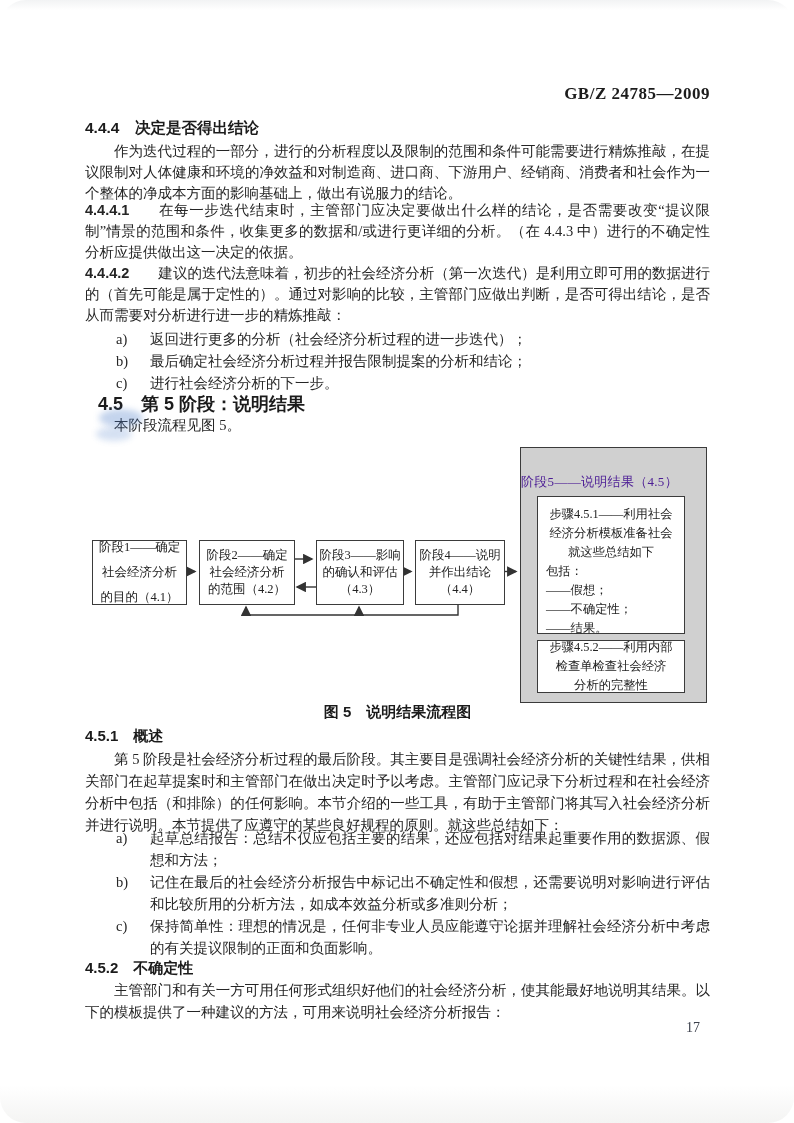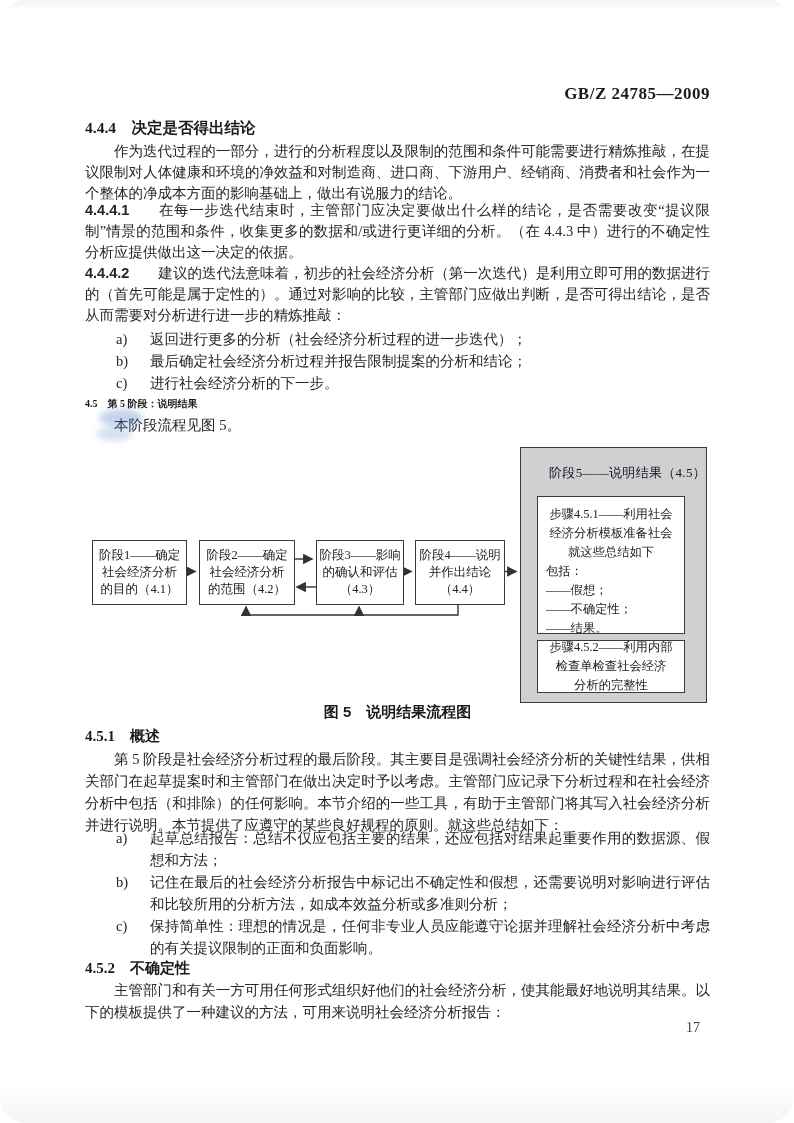--- a/index.html
+++ b/index.html
@@ -11,24 +11,24 @@
     position:relative;
     overflow:hidden;
   }
   .page{position:absolute;inset:0;background:linear-gradient(180deg,#f2f3f4 0px,#ffffff 10px,#ffffff 1085px,#f4f4f3 1123px);border-radius:26px;}
   .abs{position:absolute;}
   .hdr{
     top:84px;left:85px;width:625px;text-align:right;
     font-family:"Liberation Serif","DejaVu Serif",serif;
     font-weight:bold;font-size:17px;letter-spacing:.5px;color:#1c1c1c;
   }
-  h2,h3{margin:0;font-family:Liberation Serif, serif;
+  h2,h3{margin:0;font-family:Liberation Sans, sans-serif;
     font-weight:bold;color:#1b1b1b;}
   .h1{top:117px;left:85px;font-size:15.5px;line-height:22px;}
-  .h45{top:394px;left:85px;font-size:10px;line-height:20px;}
+  .h45{top:394px;left:98px;font-size:18px;line-height:20px;}
   .h451{top:726px;left:85px;font-size:15px;line-height:20px;}
   .h452{top:958px;left:85px;font-size:15px;line-height:20px;}
   .para{left:85px;width:625px;font-size:14.5px;text-align:justify;color:#252525;}
   .p1{top:141px;line-height:21px;text-indent:2em;}
   .p4441{top:200px;line-height:21px;}
   .p4442{top:263px;line-height:21px;}
   .p451{top:748px;line-height:22px;text-indent:2em;}
   .p452{top:979px;line-height:22px;text-indent:2em;}
   .pintro{top:415px;line-height:20px;text-indent:2em;}
   .bnum{font-family:"Liberation Sans","DejaVu Sans",sans-serif;font-weight:bold;margin-right:29px;font-size:14.5px;}
@@ -44,29 +44,29 @@
 
   
   .fig{top:440px;left:85px;width:630px;height:266px;}
   .fig svg{position:absolute;left:0;top:0;}
   .stagebox{
     position:absolute;top:100px;height:63px;
     border:1.5px solid #3b3b3b;background:#fff;
     display:flex;flex-direction:column;align-items:center;justify-content:center;
     font-size:12.5px;line-height:17px;text-align:center;color:#222;
   }
-  .b1{left:7px;width:93px;}
+  .b1{left:7px;width:93px;gap:8px;}
   .b2{left:114px;width:94px;}
   .b3{left:231px;width:86px;}
   .b4{left:330px;width:88px;}
   .gray{
     position:absolute;left:435px;top:7px;width:185px;height:254px;
     border:1.5px solid #3b3b3b;background:#d0d0d0;
   }
-  .gray .gtitle{margin-top:16px;text-align:right;font-size:13px;color:#0f172a;letter-spacing:.3px;}
+  .gray .gtitle{margin-top:25px;text-align:left;font-size:13px;color:#4c1d95;letter-spacing:.3px;}
   .wbox{
     position:absolute;left:16px;width:148px;background:#fff;border:1.4px solid #3b3b3b;
     font-size:12.3px;line-height:19px;color:#222;box-sizing:border-box;
   }
   .wb1{top:48px;height:138px;padding:8px 6px 0 6px;}
   .wb2{top:192px;height:53px;display:flex;flex-direction:column;justify-content:center;text-align:center;}
   .wb1 .c{text-align:center;}
   .wb1 .l{text-align:left;padding-left:2px;}
   .smudge{position:absolute;background:rgba(73,122,199,0.32);border-radius:50%;filter:blur(3px);}
   .sm1{left:99px;top:409px;width:44px;height:18px;}

